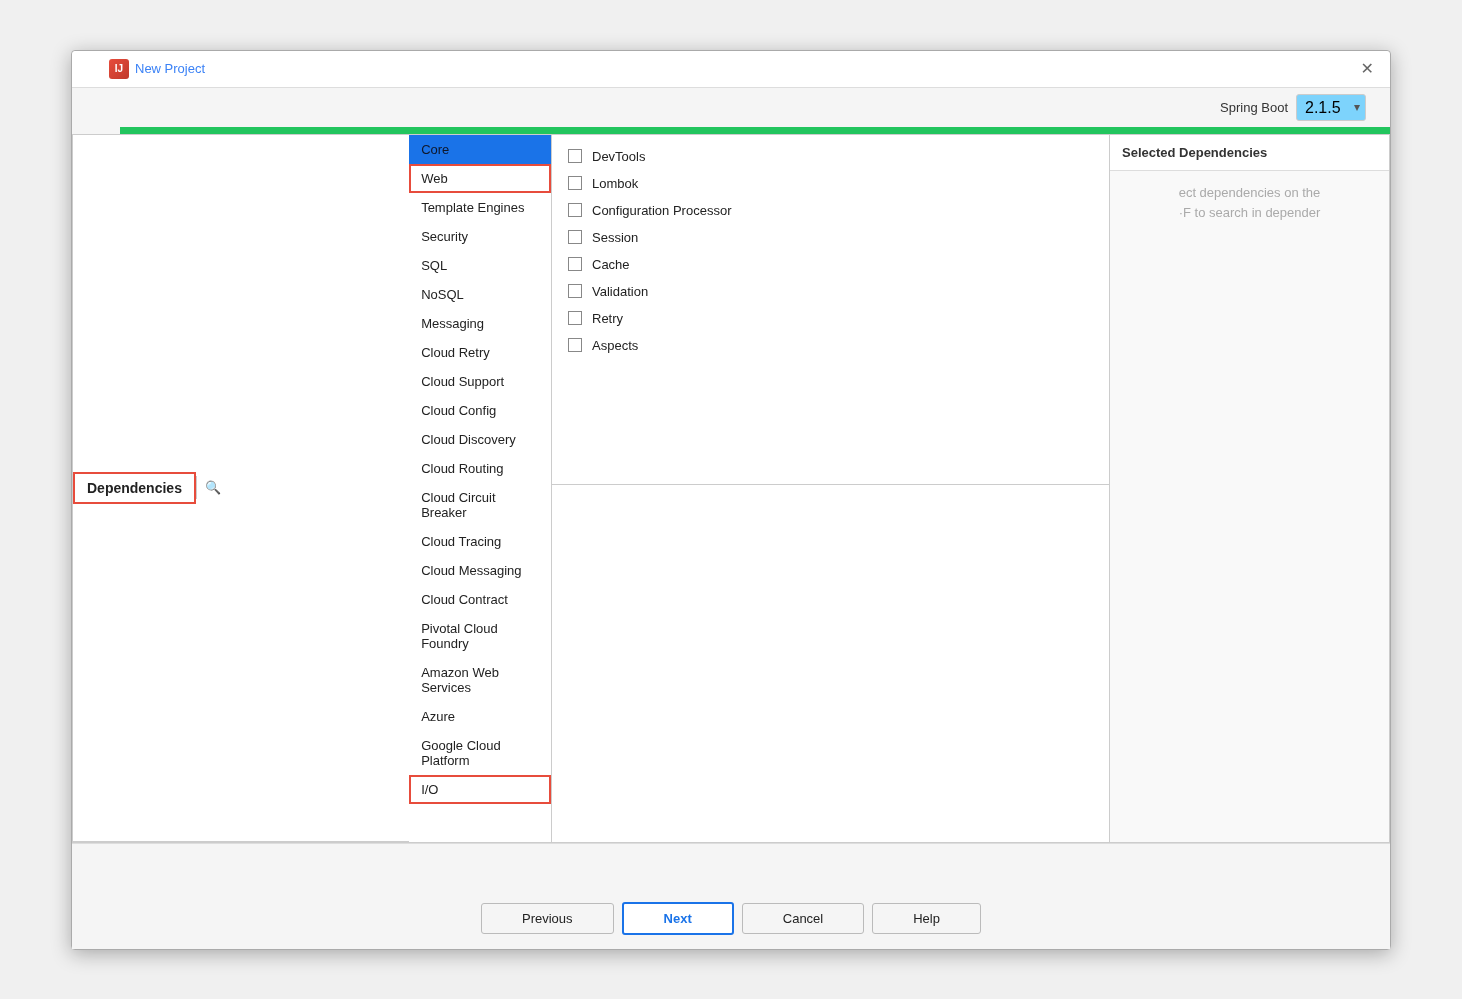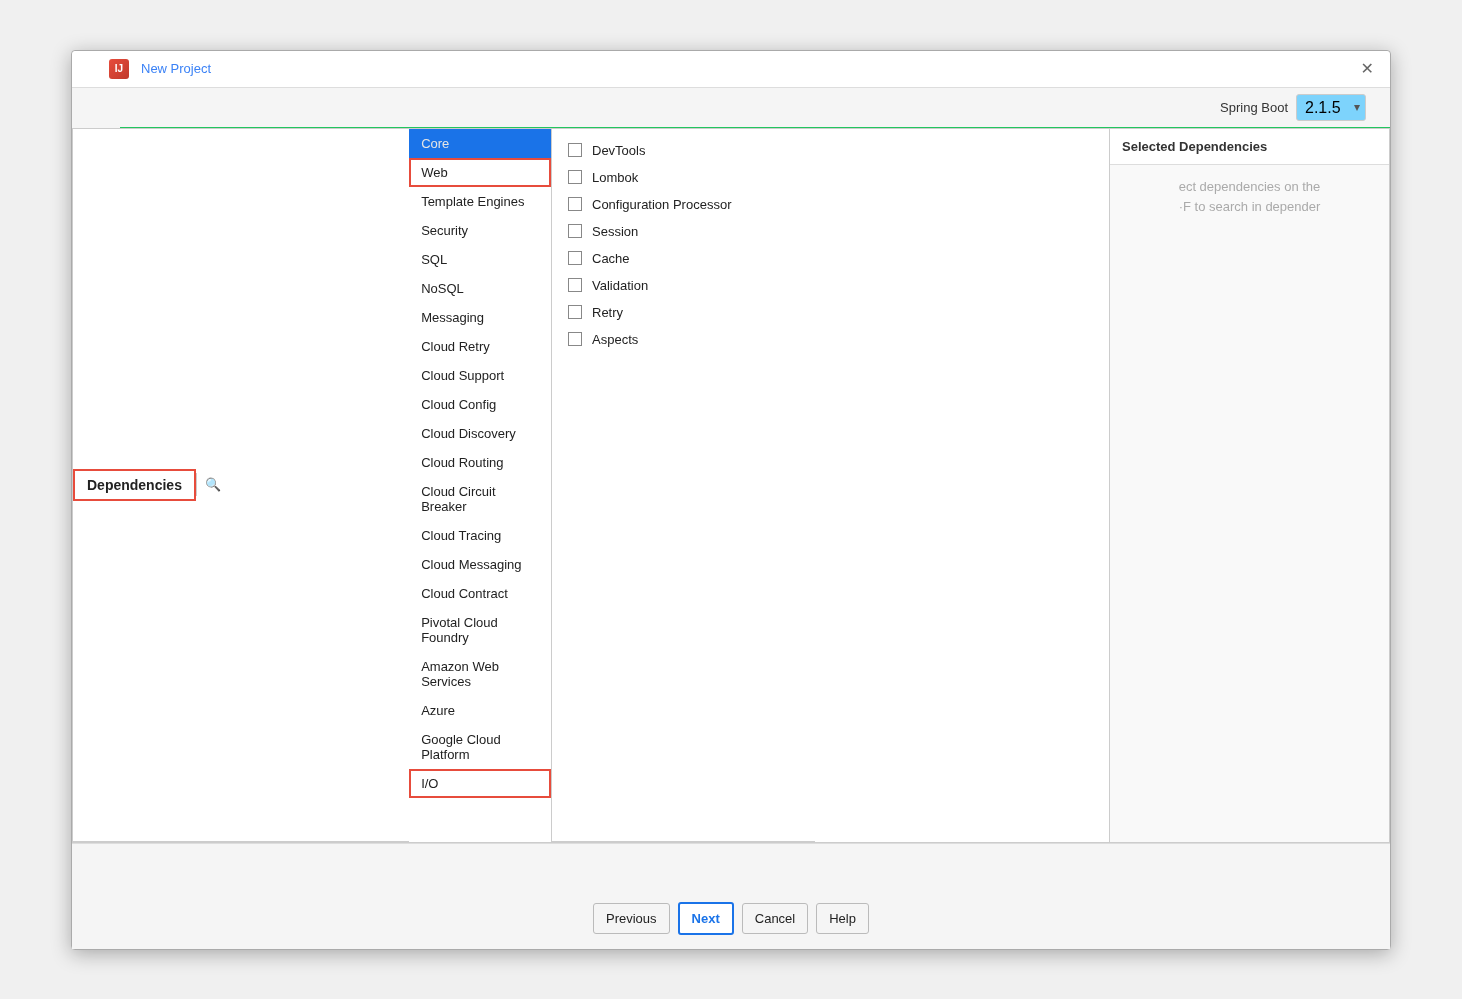--- a/index.html
+++ b/index.html
@@ -27,21 +27,21 @@
       border-bottom: 1px solid #ddd;
       padding: 8px 12px;
       display: flex;
       align-items: center;
       justify-content: space-between;
       border-radius: 4px 4px 0 0;
     }
     .title-bar-left {
       display: flex;
       align-items: center;
-      gap: 12px;
+      gap: 6px;
       padding-left: 25px;
     }
     .title-icon {
       width: 20px;
       height: 20px;
       background: linear-gradient(135deg, #e74c3c, #c0392b);
       border-radius: 3px;
       display: flex;
       align-items: center;
       justify-content: center;
@@ -106,29 +106,30 @@
     }
     .category-item {
       padding: 7px 12px;
       cursor: pointer;
       color: #222;
       font-size: 13px;
       border-bottom: none;
     }
     .category-item.selected {
       background: #1a73e8;
-      color: #e5e5e5;
+      color: #0f172a;
     }
     .category-item.highlighted {
       border: 2px solid #e74c3c;
       padding: 5px 10px;
     }
     .middle-panel {
       flex: 1;
       display: flex;
+      flex-direction: column;
       border: 1px solid #ccc;
       border-left: none;
       background: #fff;
     }
     .dependency-list {
       flex: 1;
       padding: 8px 0;
       border-bottom: 1px solid #ccc;
       overflow-y: auto;
     }
@@ -208,35 +209,35 @@
       top: 50%;
       transform: translateY(-50%);
       pointer-events: none;
       font-size: 12px;
       color: #555;
     }
     .top-row {
       display: flex;
       align-items: center;
       padding: 6px 24px;
-      border-bottom: 1px solid #22c55e;
+      border-bottom: 7px solid #22c55e;
       background: #f5f5f5;
       margin-left: 48px;
     }
     .footer {
       display: flex;
       justify-content: center;
       align-items: center;
       gap: 8px;
       padding: 14px 12px;
       border-top: 1px solid #ddd;
       background: #f5f5f5;
     }
     .footer-btn {
-      padding: 7px 12px;
+      padding: 7px 40px;
       font-size: 13px;
       border: 1px solid #bbb;
       background: #f5f5f5;
       border-radius: 3px;
       cursor: pointer;
       color: #222;
       margin-top: 44px;
     }
     .footer-btn.primary {
       background: #fff;

